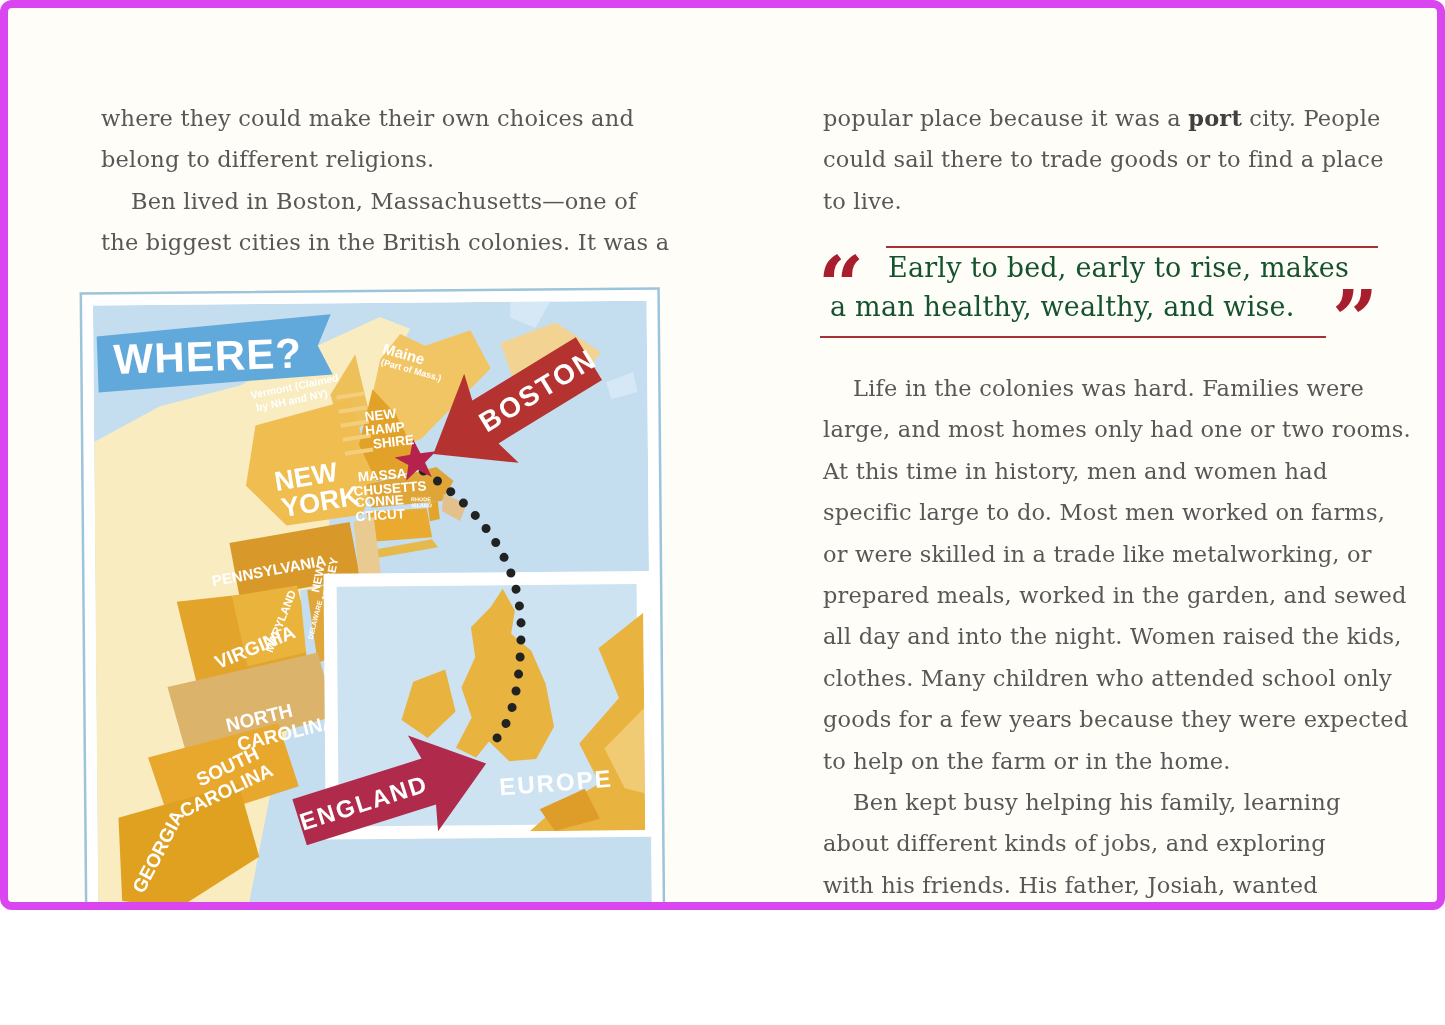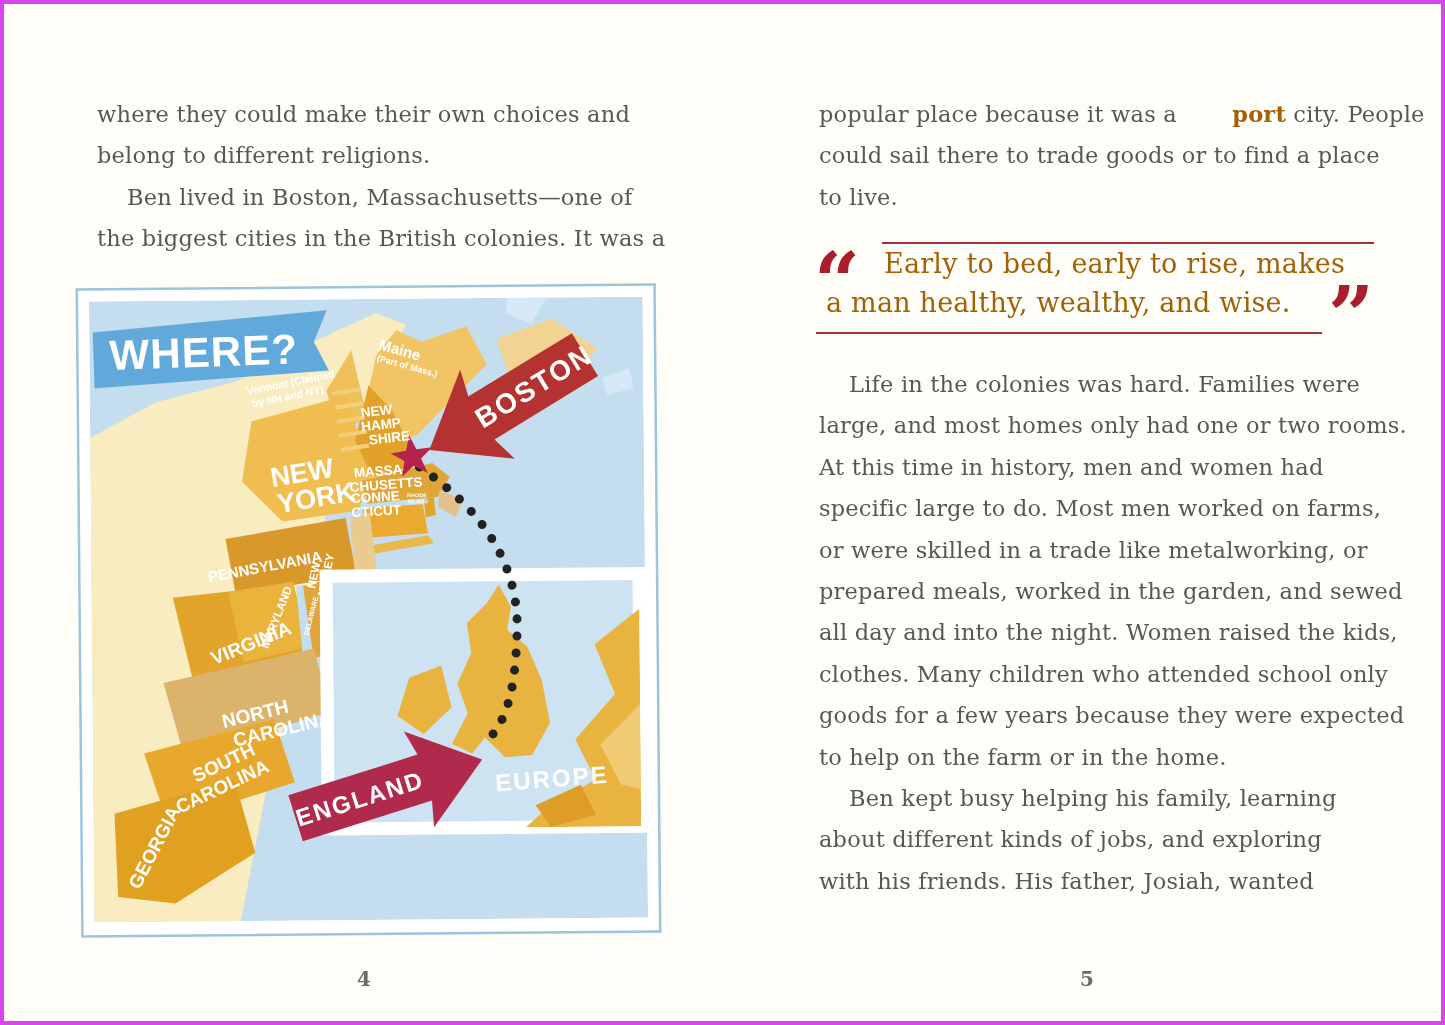--- a/index.html
+++ b/index.html
@@ -1,34 +1,34 @@
 <!DOCTYPE html>
 <html><head>
 <meta charset="utf-8">
 <style>
   html,body{margin:0;padding:0;background:#fff;}
   .sheet{
     position:relative;
-    width:1445px;height:1025px;
+    width:1445px;height:910px;
     box-sizing:border-box;
     background:#fffdf8;
-    border:4px solid #d946ef;
-    border-radius:0;
+    border:8px solid #d946ef;
+    border-radius:12px;
     overflow:hidden;
     font-family:"DejaVu Serif","Liberation Serif",serif;
   }
   .pline{
     font-size:22.5px;
     line-height:41.4px;
     color:#575757;
     white-space:nowrap;
     letter-spacing:0.2px;
   }
   .pline.indent{padding-left:30px;}
-  .pline .bold{font-weight:bold;color:#a16207;margin-left:48px;}
+  .pline .bold{font-weight:bold;color:#404040;}
   .textblock{position:absolute;}
   #left-text{left:93px;top:90px;width:575px;}
   #right-text-1{left:815px;top:90px;width:565px;}
   #right-text-2{left:815px;top:360px;width:570px;}
   .pagenum{
     position:absolute;
     width:60px;text-align:center;
     font-size:20px;font-weight:bold;color:#6b6b6b;
   }
   #pagenum-left{left:330px;top:963px;}
@@ -42,21 +42,21 @@
   .qmark{
     position:absolute;
     font-family:"DejaVu Serif",serif;
     font-weight:bold;color:#a81e2c;
     font-size:80px;line-height:40px;
   }
   #qmark-open{left:2px;top:28px;}
   #qmark-close{left:516px;top:62px;}
   .qline{
     position:absolute;white-space:nowrap;
-    font-size:27px;color:#a16207;letter-spacing:0.2px;
+    font-size:27px;color:#14532d;letter-spacing:0.2px;
   }
   #qline1{left:72px;top:14px;}
   #qline2{left:14px;top:53px;}
 
   
   #map-wrap{position:absolute;left:72px;top:281px;width:585px;height:652px;transform:rotate(-0.5deg);}
   svg text{font-family:"Liberation Sans","DejaVu Sans",sans-serif;font-weight:bold;fill:#ffffff;}
 </style>
 </head>
 <body>

